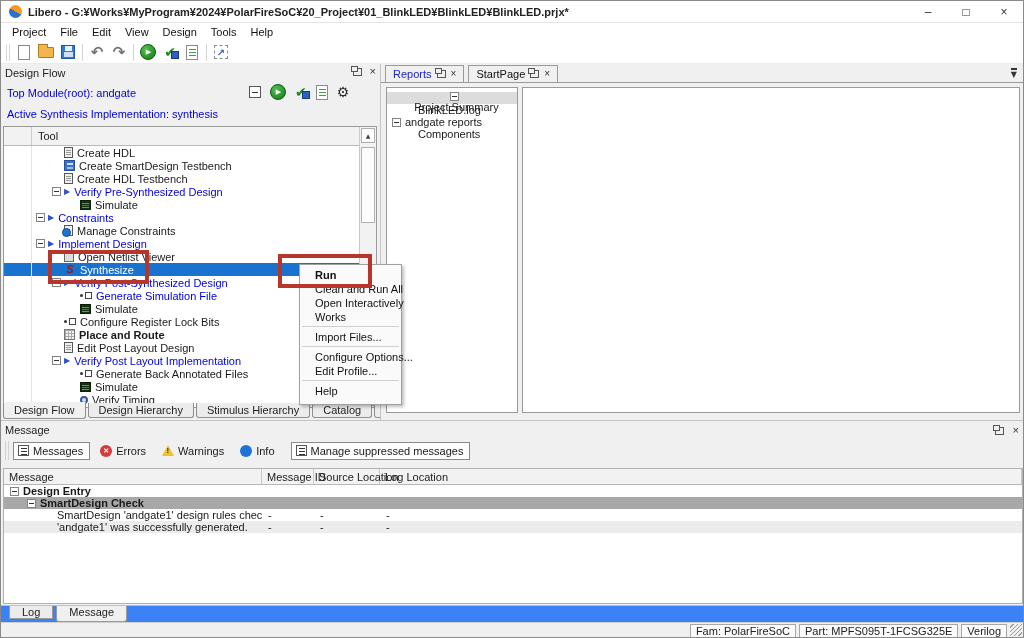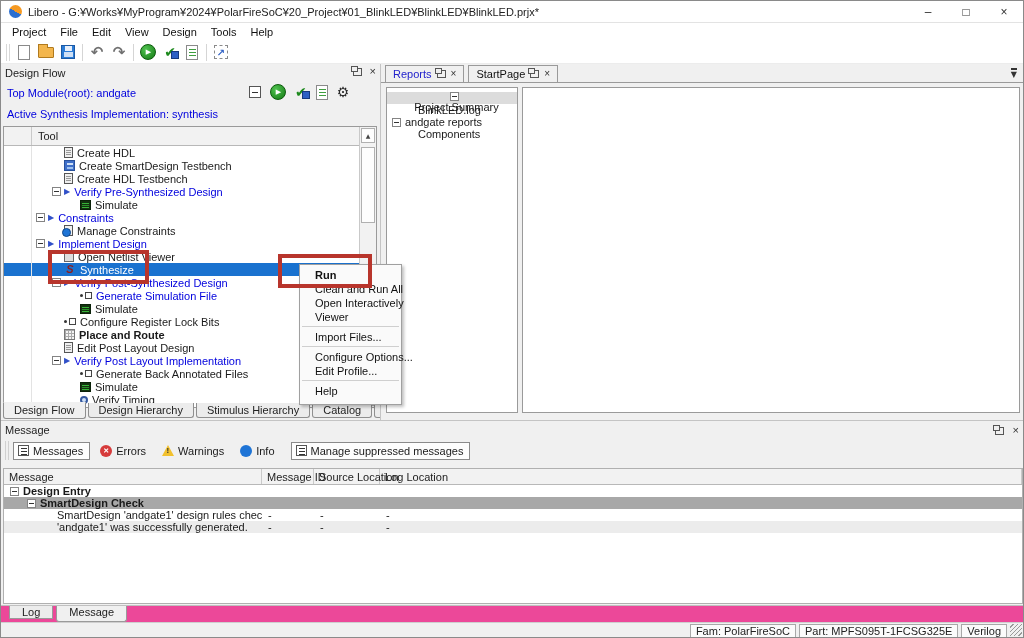--- a/index.html
+++ b/index.html
@@ -5,21 +5,21 @@
   * { box-sizing: border-box; margin:0; padding:0; }
   body { font-family:"Liberation Sans", sans-serif; background:#ddd; }
   #app { position:relative; width:1024px; height:638px; background:#f0f0f0;
          border:1px solid #8a8a8a; overflow:hidden; font-size:11px; color:#1a1a1a; }
 
   
   #titlebar { position:absolute; left:0; top:0; width:100%; height:22px; background:#fff;
               border-bottom:1px solid #e3e3e3; display:flex; align-items:center; }
   .app-ic { width:13px; height:13px; border-radius:50%; margin:0 6px 0 8px;
             background:conic-gradient(#f59a23 0 120deg,#2b6fd0 120deg 300deg,#f59a23 300deg); }
-  #title-text { font-size:11px; color:#222; }
+  #title-text { font-size:11px; color:#222;font-weight:bold; }
   #wincontrols { position:absolute; right:0; top:0; height:22px; display:flex; }
   .winbtn { width:38px; height:22px; display:flex; align-items:center; justify-content:center;
             font-size:12px; color:#333; }
   #menubar { position:absolute; left:0; top:22px; width:100%; height:18px; background:#fff;
              display:flex; align-items:center; padding-left:4px; }
   .menu-item { padding:2px 7px; color:#111; }
   #toolbar { position:absolute; left:0; top:40px; width:100%; height:23px; background:#fff;
              border-bottom:1px solid #ececec; display:flex; align-items:center; padding-left:2px; }
   .tb-sep { width:1px; height:17px; background:#d5d5d5; margin:0 3px; }
   .tb-grip { width:4px; height:17px; border-left:1px solid #d8d8d8; border-right:1px solid #d8d8d8; margin:0 3px; }
@@ -175,21 +175,21 @@
   #msg-thead { position:absolute; left:0; top:0; width:100%; height:16px; background:#f2f2f2; border-bottom:1px solid #b8b8b8; display:flex; }
   .msg-th { border-right:1px solid #c9c9c9; padding:2px 0 0 5px; color:#222; white-space:nowrap; }
   #msg-rows { position:absolute; left:0; top:16px; width:100%; }
   .msg-row { position:absolute; left:0; width:100%; height:12px; display:flex; align-items:center; }
   .msg-row.hl { background:#a8a8a8; }
   .msg-row.alt { background:#ececec; }
   .msg-cell { white-space:nowrap; overflow:hidden; display:flex; align-items:center; height:100%; }
 
   
   #bottom-tabs { position:absolute; left:0; top:604px; width:100%; height:17px; border-top:1px solid #c0c0c0;
-                 display:flex; align-items:flex-start; padding-left:8px; gap:3px; background:#ec4899; }
+                 display:flex; align-items:flex-start; padding-left:8px; gap:3px; background:#3b82f6; }
   .b-tab { border:1px solid #9a9a9a; border-top:none; background:#ececec; padding:0 12px 1px; height:13px; color:#222; }
   .b-tab.active { background:#f0f0f0; height:16px; border-radius:0 0 3px 3px; }
   #statusbar { position:absolute; left:0; top:621px; width:100%; height:17px; background:#f0f0f0;
                border-top:1px solid #cfcfcf; display:flex; align-items:center; justify-content:flex-end; padding-right:16px; gap:3px; }
   .st-box { border:1px solid #a8a8a8; background:#fbfbfb; padding:0 5px; height:14px; line-height:13px; color:#222; }
   #resize-grip { position:absolute; right:1px; bottom:1px; width:12px; height:12px;
                  background:repeating-linear-gradient(135deg, transparent 0 2px, #9a9a9a 2px 3px); }
 </style>
 </head>
 <body>
@@ -487,21 +487,21 @@
           <span class="lbl">Components</span>
         </div>
       </div>
     <div id="rp-content"></div>
   </div>
 
   <div id="context-menu">
       <div class="cm-item bold">Run</div>
       <div class="cm-item">Clean and Run All</div>
       <div class="cm-item">Open Interactively</div>
-      <div class="cm-item">Viewer</div>
+      <div class="cm-item">Works</div>
       <div class="cm-sep"></div>
       <div class="cm-item">Import Files...</div>
       <div class="cm-sep"></div>
       <div class="cm-item">Configure Options...</div>
       <div class="cm-item">Edit Profile...</div>
       <div class="cm-sep"></div>
       <div class="cm-item">Help</div>
     </div>
 
   <div class="red-box" id="red-box-synthesize"></div>

